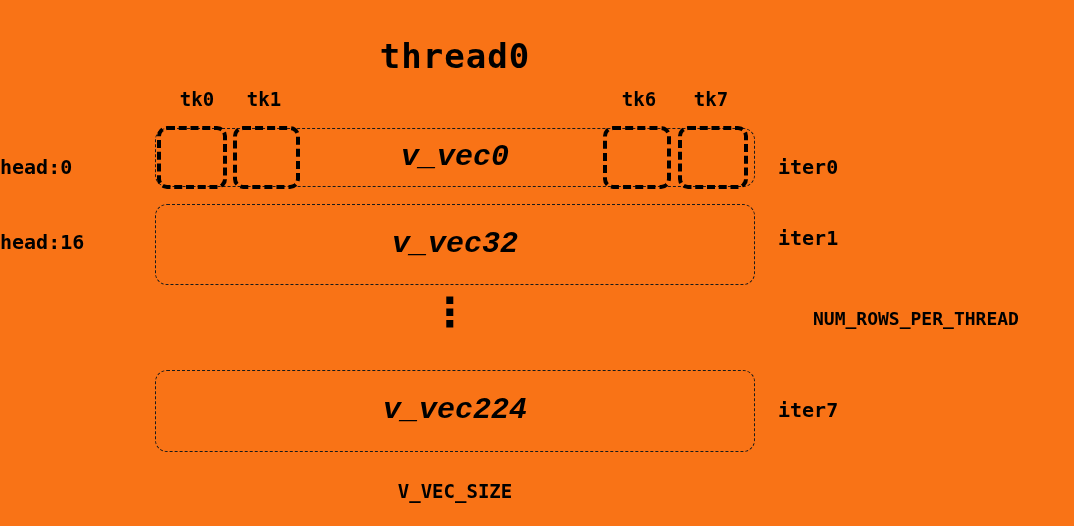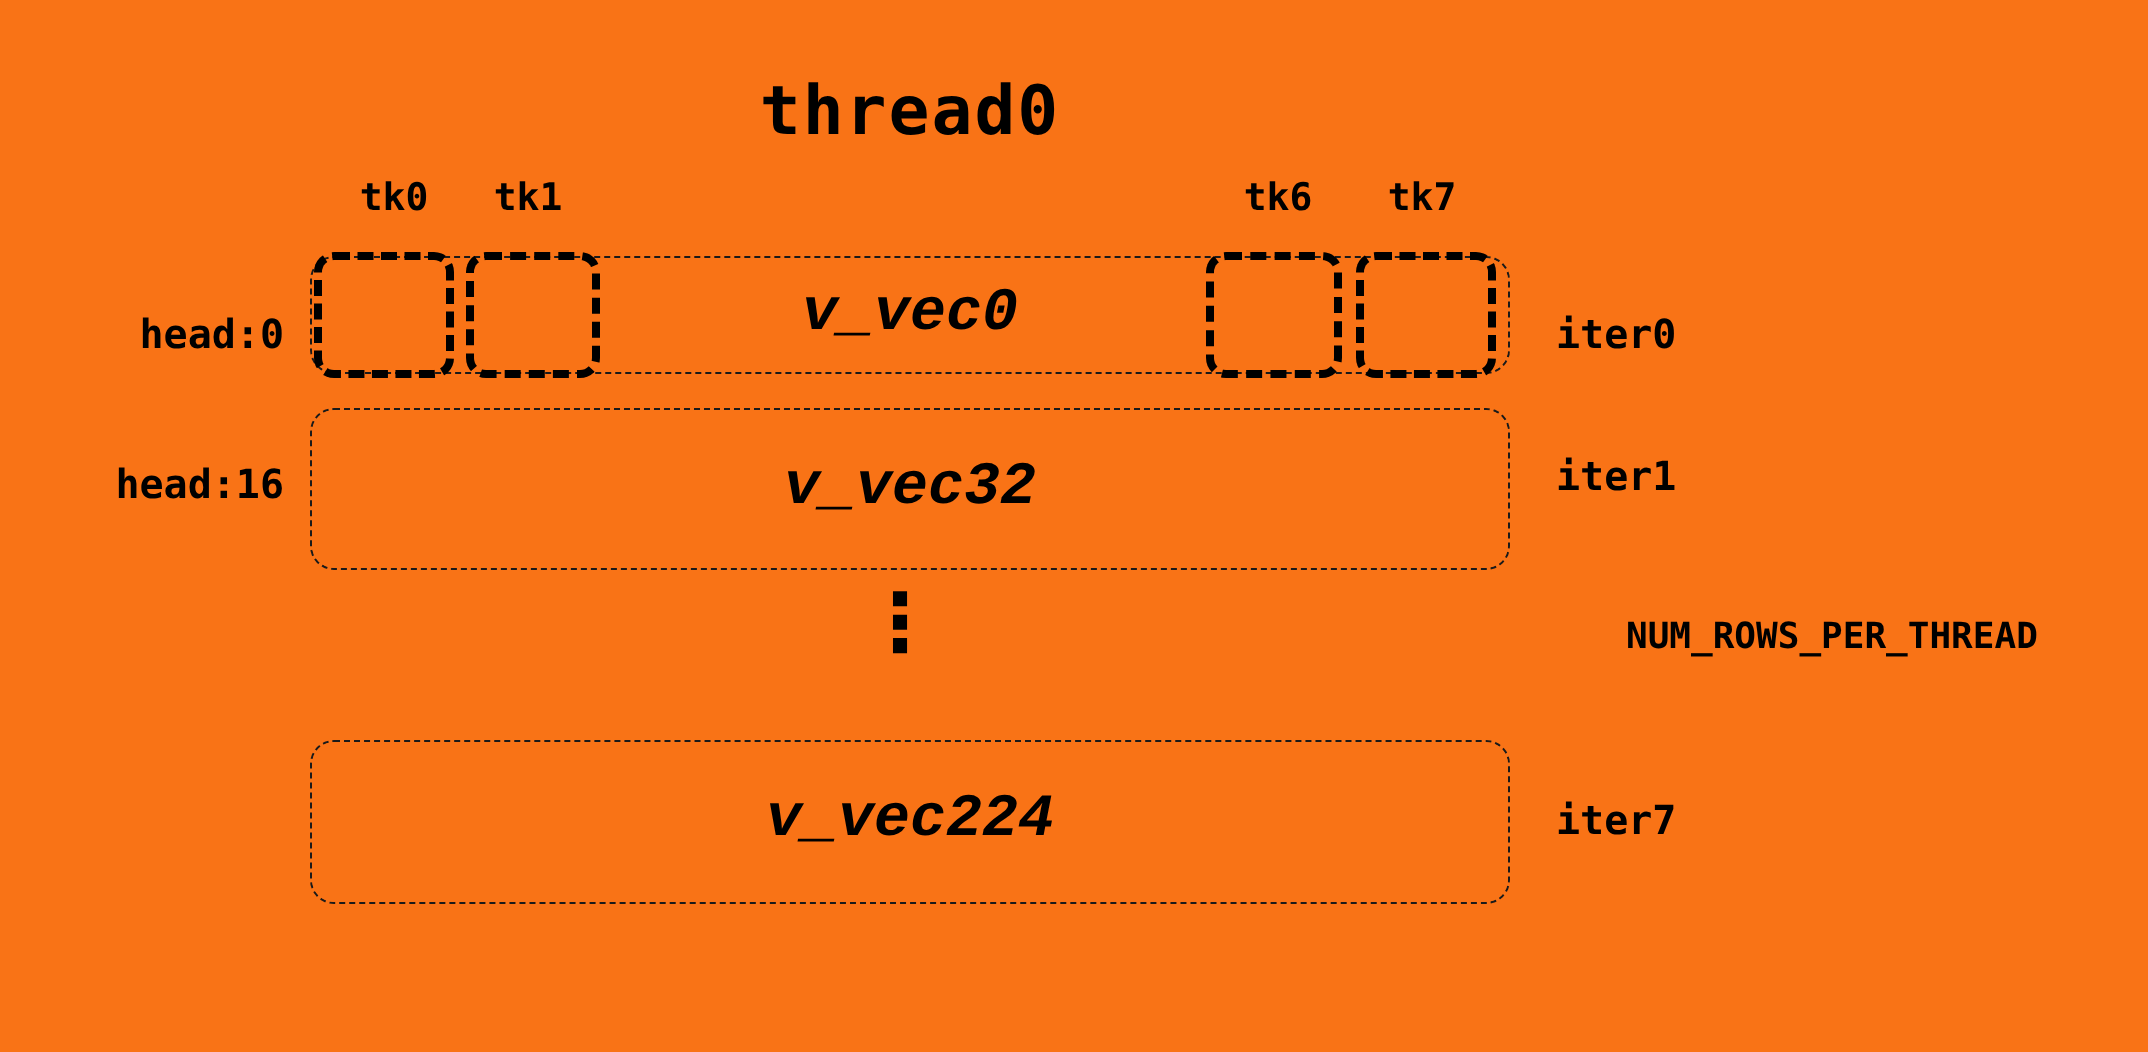--- a/index.html
+++ b/index.html
@@ -63,21 +63,20 @@
     top: -3px;
     bottom: -3px;
     border: 4px dashed #000000;
     border-radius: 10px;
     background: transparent;
   }
   .head-label {
     position: absolute;
     left: 0;
     width: 142px;
-    text-align: right;
     font-size: 20px;
     font-weight: bold;
     white-space: nowrap;
   }
   .iter-label {
     position: absolute;
     left: 778px;
     font-size: 20px;
     font-weight: bold;
     white-space: nowrap;
@@ -132,24 +131,25 @@
 
   <div class="row-box row2">
     <div class="vec-label">v_vec32</div>
   </div>
 
   <div class="row-box row3">
     <div class="vec-label">v_vec224</div>
   </div>
 
   <div class="head-label" style="top:155px;">head:0</div>
-  <div class="head-label" style="top:230px;padding-left:33px;">head:16</div>
+  <div class="head-label" style="top:230px;">head:16</div>
 
   <div class="iter-label" style="top:155px;">iter0</div>
   <div class="iter-label" style="top:226px;">iter1</div>
   <div class="iter-label" style="top:398px;text-align:right;">iter7</div>
 
   <div class="ellipsis">⋮</div>
 
   <div class="num-rows-label">NUM_ROWS_PER_THREAD</div>
 
+  <div class="vvec-size-label">V_VEC_SIZE</div>
 
 </div>
 
 </body></html>

